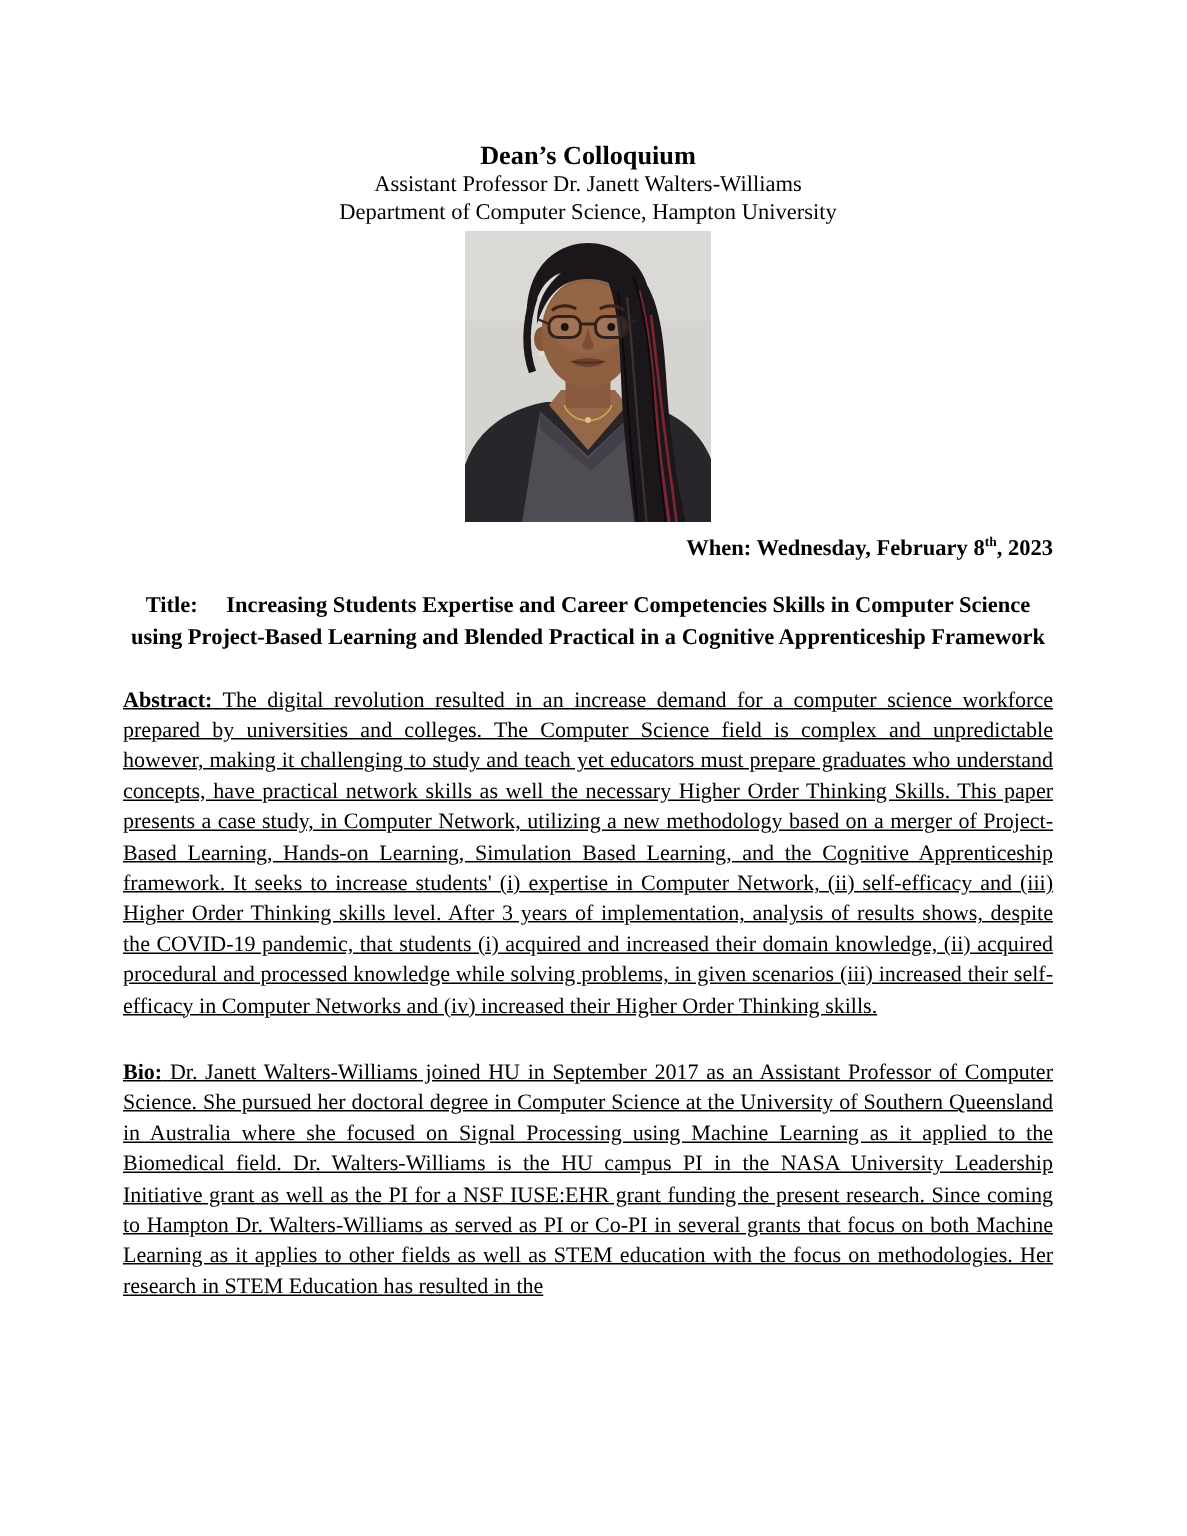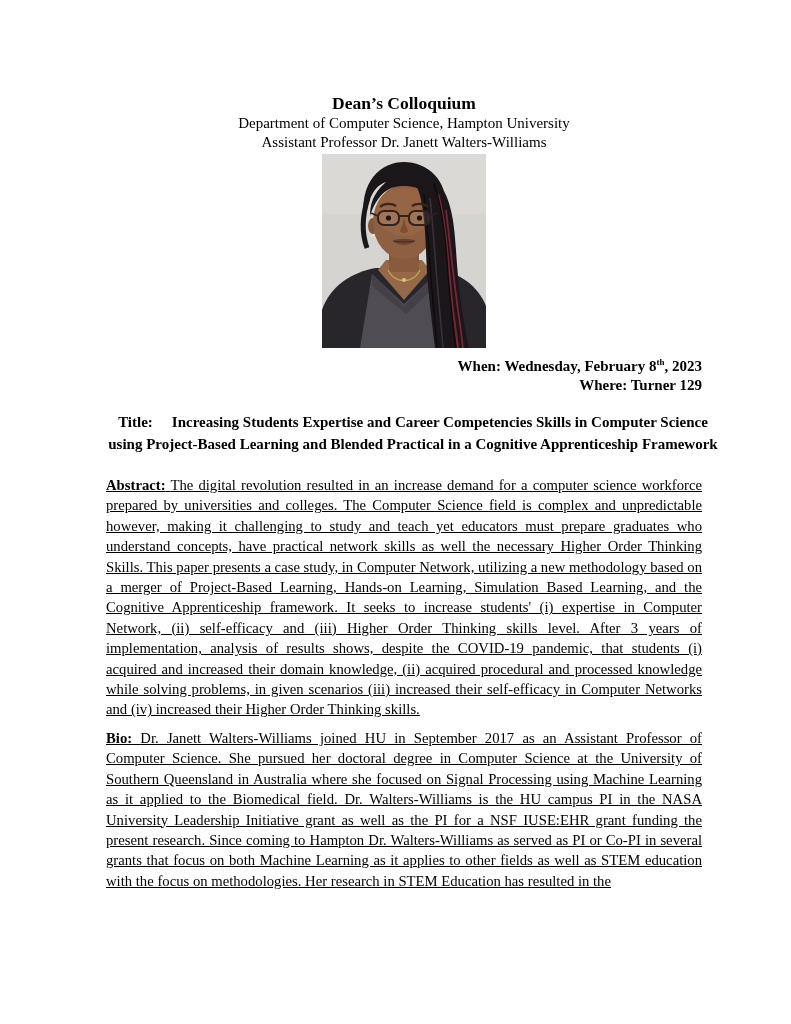--- a/index.html
+++ b/index.html
@@ -11,21 +11,21 @@
     width: 791px;
     height: 1024px;
     font-family: "Liberation Serif", "DejaVu Serif", serif;
     color: #000000;
     overflow: hidden;
   }
   .page {
     box-sizing: border-box;
     width: 791px;
     height: 1024px;
-    padding: 93px 89px 0 106px;
+    padding: 93px 89px 0 82px;
     background: #ffffff;
   }
   .doc-header { text-align: center; }
   .doc-title {
     font-size: 17.5px;
     font-weight: bold;
     line-height: 21px;
   }
   .doc-sub {
     font-size: 15px;
@@ -57,32 +57,32 @@
     line-height: 21.5px;
   }
   .talk-title .label { margin-right: 19px; }
   .para {
     margin: 20px 0 0 0;
     font-size: 14.7px;
     line-height: 20.4px;
     text-align: justify;
     text-decoration: underline;
   }
-  .para.bio { margin-top: 8px; }
+  .para.bio { margin-top: 24px; }
   .para .label { font-weight: bold; }
 </style>
 </head>
 <body>
 
 <div class="page">
 
   <div class="doc-header">
     <div class="doc-title">Dean’s Colloquium</div>
+    <div class="doc-sub">Assistant Professor Dr. Janett Walters-Williams</div>
     <div class="doc-sub">Department of Computer Science, Hampton University</div>
-    <div class="doc-sub">Assistant Professor Dr. Janett Walters-Williams</div>
   </div>
 
   <div class="photo-wrap">
     <svg width="164" height="194" viewBox="0 0 164 194" xmlns="http://www.w3.org/2000/svg">
 
       <rect x="0" y="0" width="164" height="194" fill="#d6d4d1"></rect>
       <rect x="0" y="0" width="164" height="60" fill="#dbd9d6"></rect>
 
       <path d="M0,194 L0,156 C8,132 30,118 54,114 L110,114 C138,118 156,132 164,152 L164,194 Z" fill="#28262b"></path>
 
@@ -128,21 +128,20 @@
       <path d="M71,87 C76,84 88,84 93,87 C88,92 76,92 71,87 Z" fill="#6b4134"></path>
       <path d="M71,87 C78,88 86,88 93,87" stroke="#50281e" stroke-width="1" fill="none"></path>
 
       <path d="M66,116 C72,130 92,130 98,116" stroke="#c9a84c" stroke-width="1.2" fill="none"></path>
       <circle cx="82" cy="126" r="2" fill="#d9c189"></circle>
     </svg>
   </div>
 
   <div class="event-block">
     <div class="event-line"><span>When: Wednesday, February 8</span><sup>th</sup><span>, 2023</span></div>
-    <div class="event-line">Where: Turner 129</div>
   </div>
 
   <div class="talk-title">
     <span class="label">Title:</span><span>Increasing Students Expertise and Career Competencies Skills in Computer Science using Project-Based Learning and Blended Practical in a Cognitive Apprenticeship Framework</span>
   </div>
 
   <p class="para abstract">
     <span class="label">Abstract:</span> <span>The digital revolution resulted in an increase demand for a computer science workforce prepared by universities and colleges. The Computer Science field is complex and unpredictable however, making it challenging to study and teach yet educators must prepare graduates who understand concepts, have practical network skills as well the necessary Higher Order Thinking Skills. This paper presents a case study, in Computer Network, utilizing a new methodology based on a merger of Project-Based Learning, Hands-on Learning, Simulation Based Learning, and the Cognitive Apprenticeship framework. It seeks to increase students' (i) expertise in Computer Network, (ii) self-efficacy and (iii) Higher Order Thinking skills level. After 3 years of implementation, analysis of results shows, despite the COVID-19 pandemic, that students (i) acquired and increased their domain knowledge, (ii) acquired procedural and processed knowledge while solving problems, in given scenarios (iii) increased their self-efficacy in Computer Networks and (iv) increased their Higher Order Thinking skills.</span>
   </p>
 

